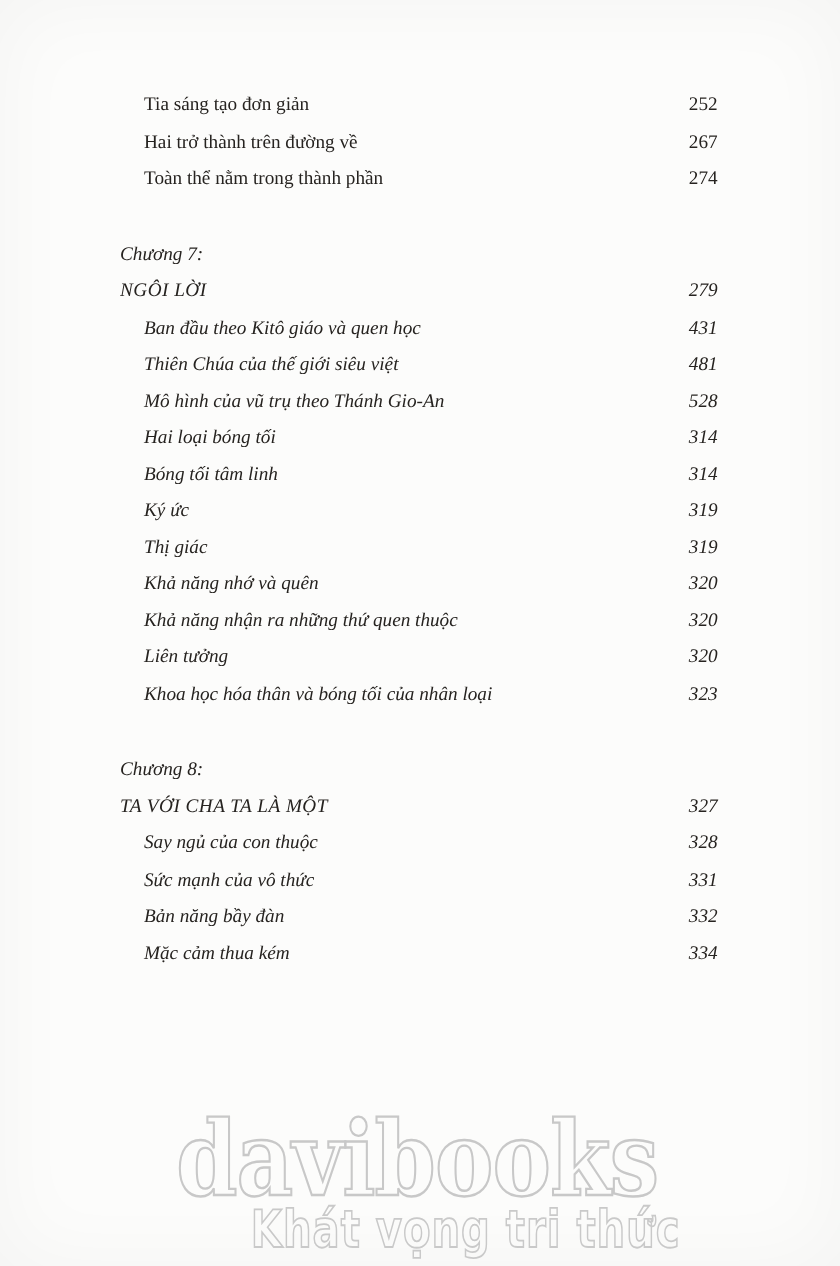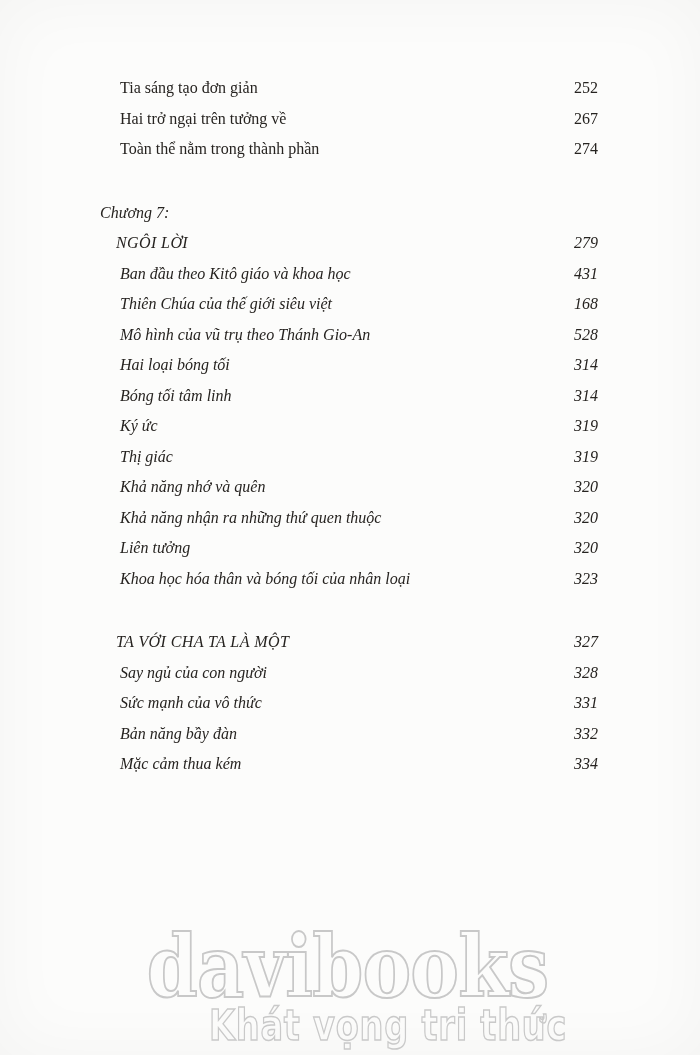--- a/index.html
+++ b/index.html
@@ -43,21 +43,20 @@
   .row .p {
     flex: 0 0 auto;
     text-align: left;
     padding-left: 12px;
   }
   .item-row .t {
     padding-left: 20px;
   }
   .chapter-title-row .t {
     letter-spacing: 0.4px;
-    margin-left: 16px;
   }
   
   .wm-brand {
     position: absolute;
     top: 924px;
     right: 152px;
     font-family: "DejaVu Serif", serif;
     font-weight: bold;
     font-size: 86px;
     line-height: 1;
@@ -88,43 +87,43 @@
 <body>
 
 <div class="page">
   <div class="toc" id="toc">
       <div class="toc-section">
         <div class="row item-row">
           <span class="t">Tia sáng tạo đơn giản</span>
           <span class="p">252</span>
         </div>
         <div class="row item-row">
-          <span class="t">Hai trở ngại trên tưởng về</span>
+          <span class="t">Hai trở thành trên đường về</span>
           <span class="p">267</span>
         </div>
         <div class="row item-row">
           <span class="t">Toàn thể nằm trong thành phần</span>
           <span class="p">274</span>
         </div>
       </div>
       <div class="toc-section">
         <div class="row chapter-label-row">
           <span class="t">Chương 7:</span>
         </div>
         <div class="row chapter-title-row">
           <span class="t">NGÔI LỜI</span>
           <span class="p">279</span>
         </div>
         <div class="row item-row">
-          <span class="t">Ban đầu theo Kitô giáo và khoa học</span>
+          <span class="t">Ban đầu theo Kitô giáo và quen học</span>
           <span class="p">431</span>
         </div>
         <div class="row item-row">
           <span class="t">Thiên Chúa của thế giới siêu việt</span>
-          <span class="p">168</span>
+          <span class="p">481</span>
         </div>
         <div class="row item-row">
           <span class="t">Mô hình của vũ trụ theo Thánh Gio-An</span>
           <span class="p">528</span>
         </div>
         <div class="row item-row">
           <span class="t">Hai loại bóng tối</span>
           <span class="p">314</span>
         </div>
         <div class="row item-row">
@@ -150,26 +149,29 @@
         <div class="row item-row">
           <span class="t">Liên tưởng</span>
           <span class="p">320</span>
         </div>
         <div class="row item-row">
           <span class="t">Khoa học hóa thân và bóng tối của nhân loại</span>
           <span class="p">323</span>
         </div>
       </div>
       <div class="toc-section">
+        <div class="row chapter-label-row">
+          <span class="t">Chương 8:</span>
+        </div>
         <div class="row chapter-title-row">
           <span class="t">TA VỚI CHA TA LÀ MỘT</span>
           <span class="p">327</span>
         </div>
         <div class="row item-row">
-          <span class="t">Say ngủ của con người</span>
+          <span class="t">Say ngủ của con thuộc</span>
           <span class="p">328</span>
         </div>
         <div class="row item-row">
           <span class="t">Sức mạnh của vô thức</span>
           <span class="p">331</span>
         </div>
         <div class="row item-row">
           <span class="t">Bản năng bầy đàn</span>
           <span class="p">332</span>
         </div>

